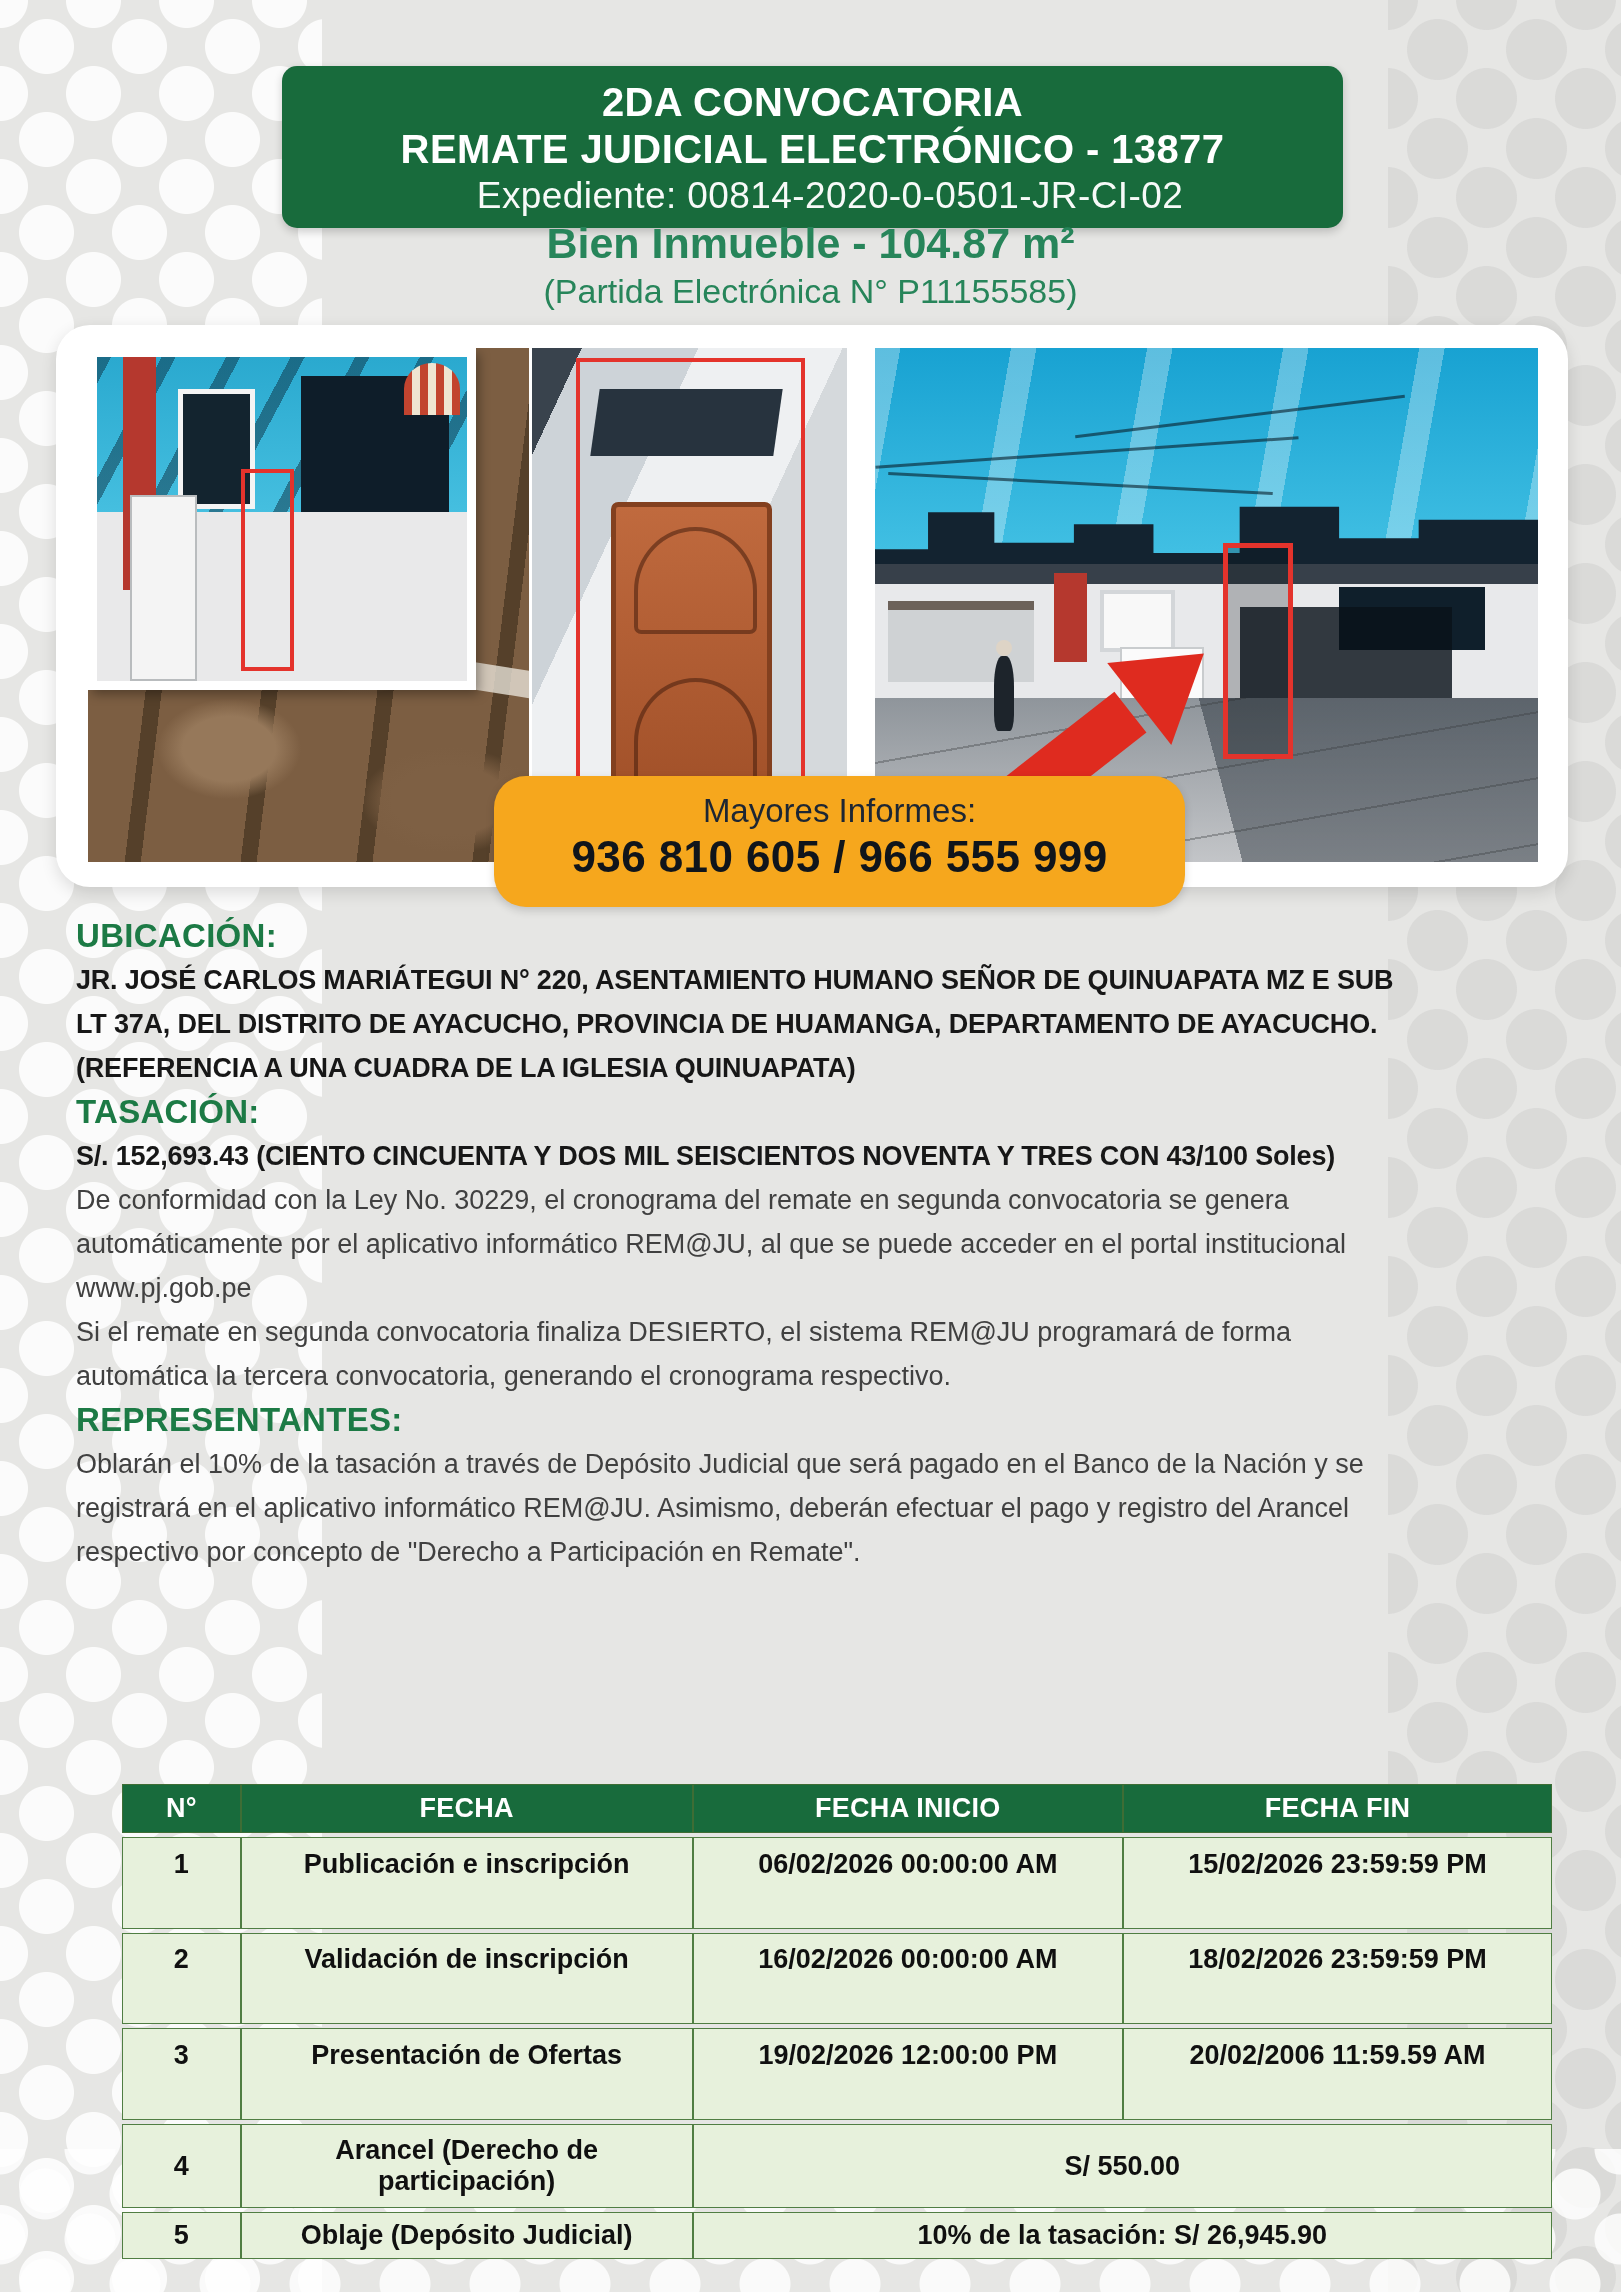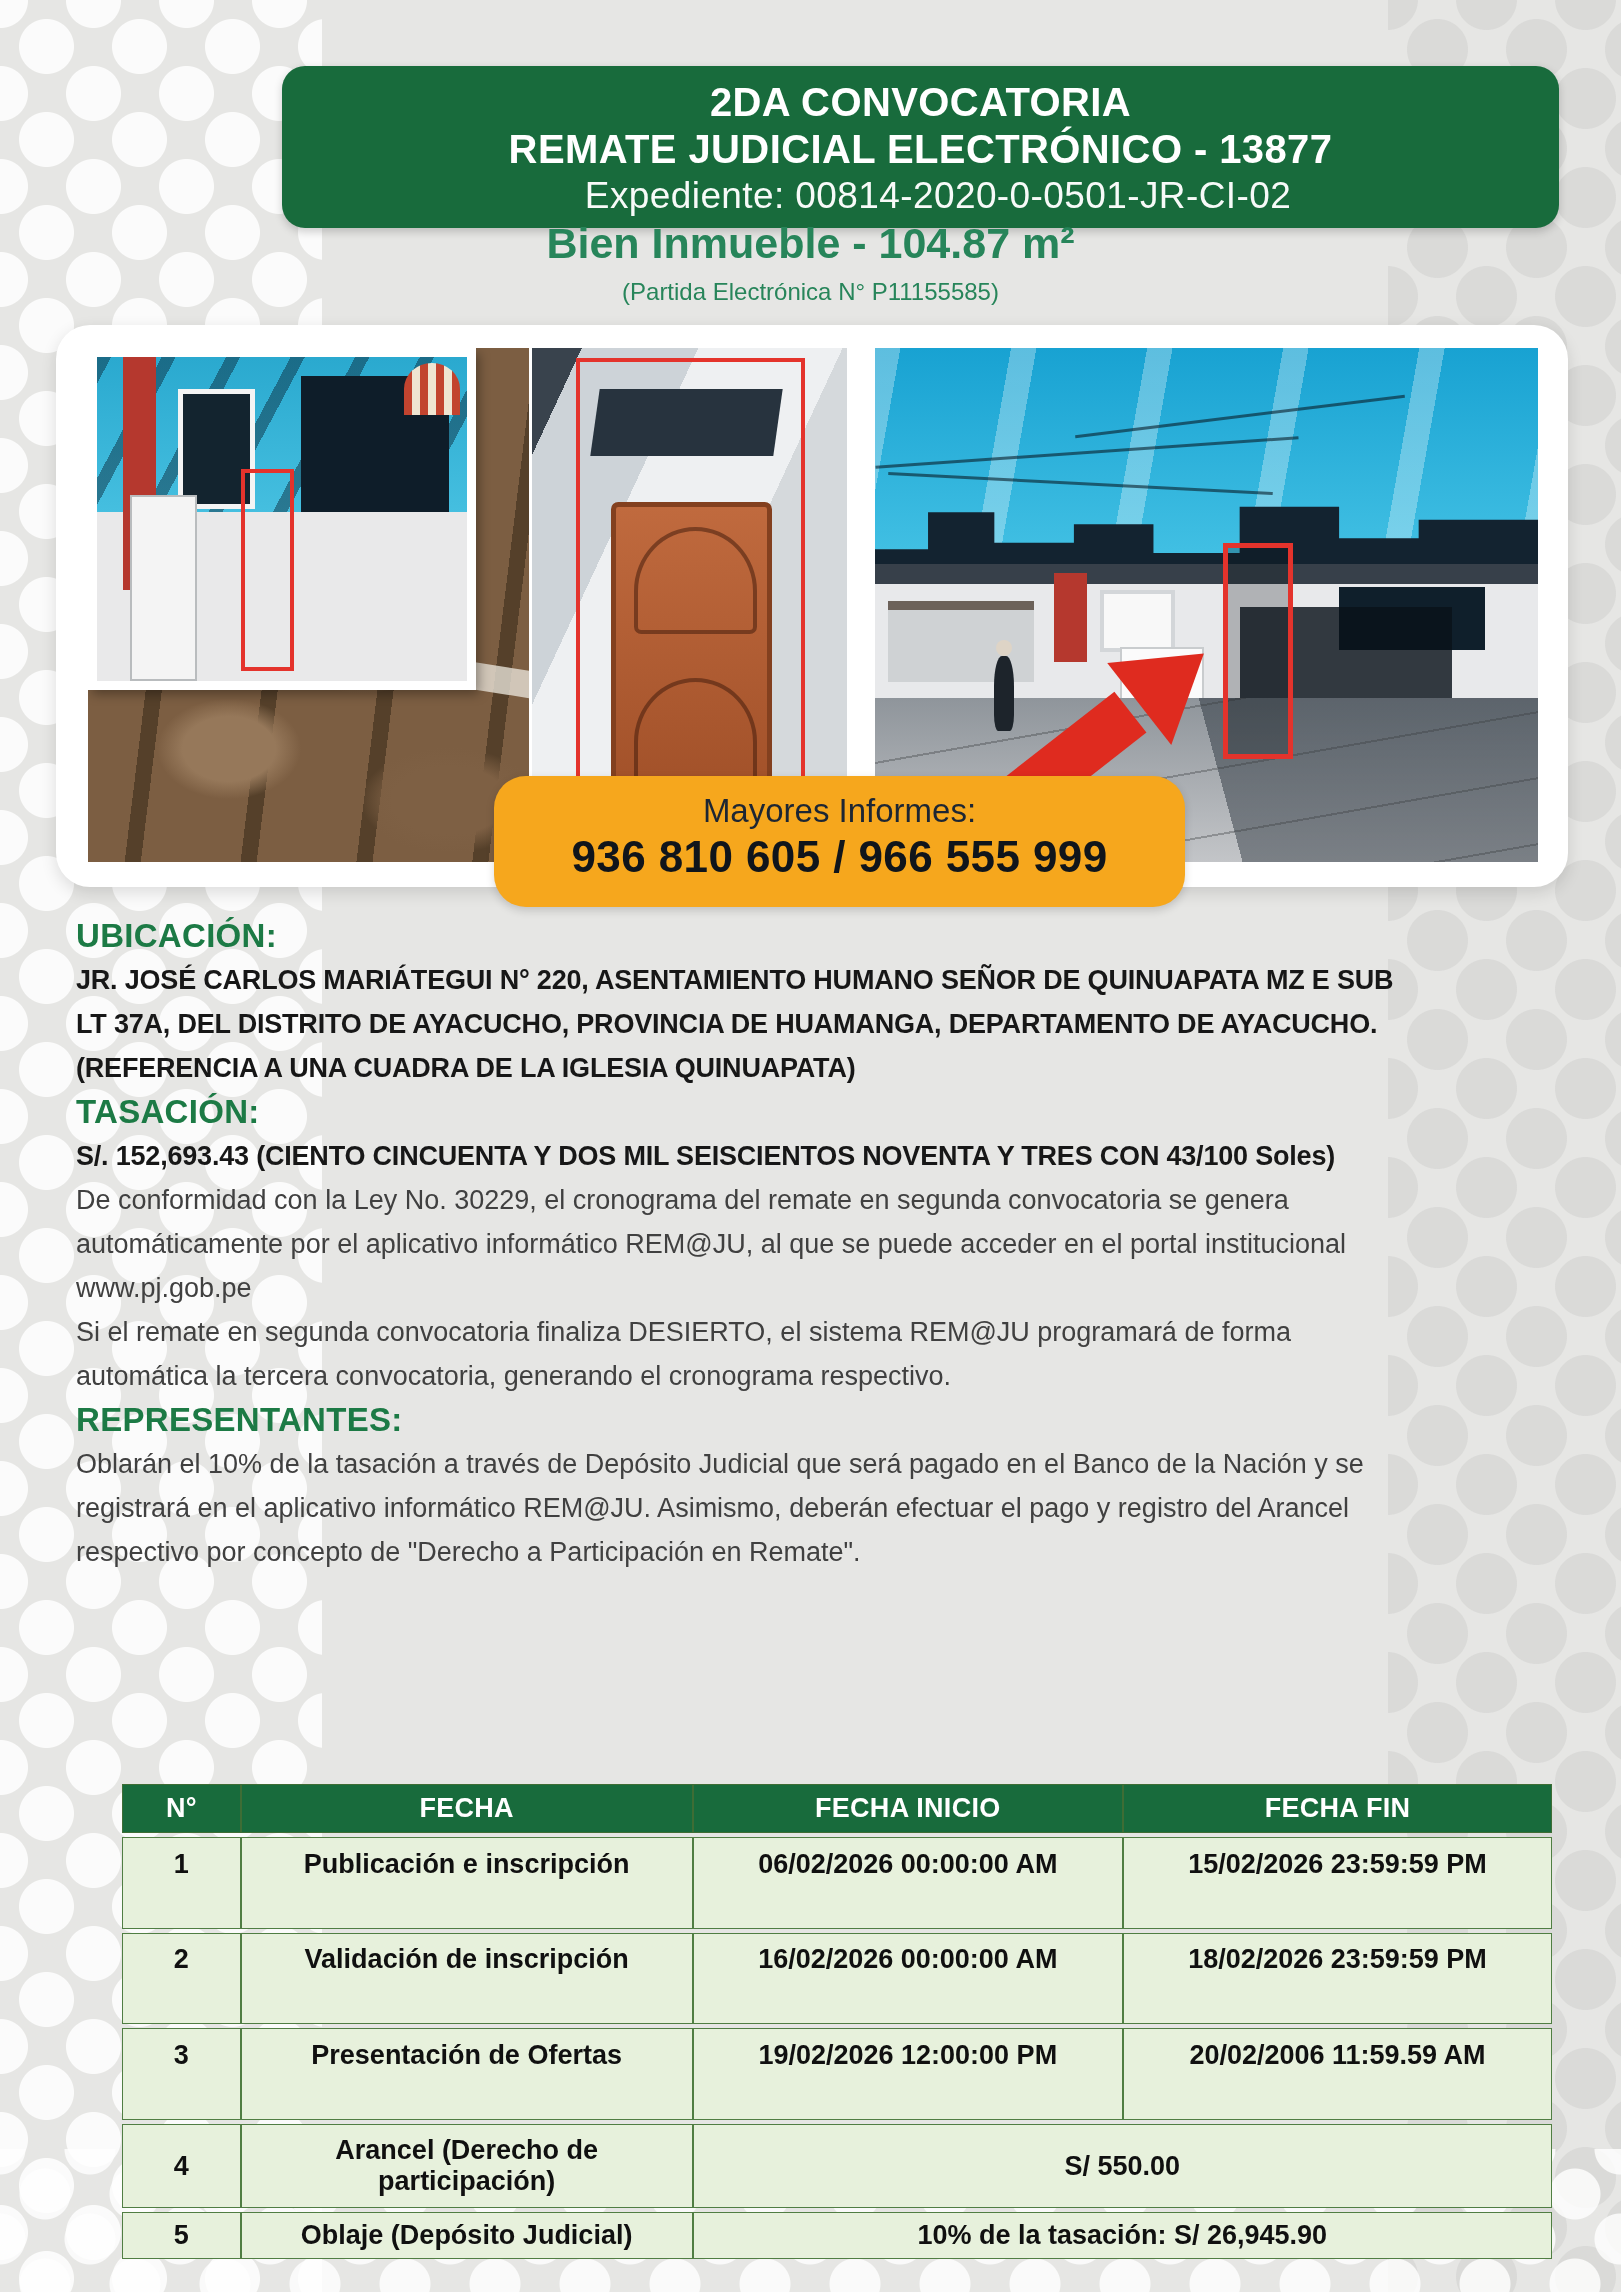--- a/index.html
+++ b/index.html
@@ -29,31 +29,31 @@
     left:0;right:0;top:2149px;bottom:0;width:auto;
     background-image:
       radial-gradient(circle at 50% 50%, rgba(255,255,255,.8) 0 25px, rgba(0,0,0,0) 26px),
       radial-gradient(circle at 50% 50%, rgba(255,255,255,.8) 0 25px, rgba(0,0,0,0) 26px);
     background-size:90px 90px,90px 90px;
     background-position:0 0,45px 45px;
   }
 
   
   .banner{
-    position:absolute;left:282px;top:66px;width:1277px;
-    background:#186b3c;border-radius:23px;color:#fff;text-align:center;
+    position:absolute;left:282px;top:66px;width:1061px;
+    background:#186b3c;border-radius:15px;color:#fff;text-align:center;
     padding:12.5px 0 10.7px;box-shadow:0 3.6px 9px rgba(0,0,0,.18);
   }
   .banner .l1,.banner .l2{font-size:40px;font-weight:700;line-height:47px;letter-spacing:0.4px;}
   .banner .l3{font-size:37px;font-weight:400;line-height:45px;letter-spacing:0.4px;opacity:.97;padding-left:35px;}
 
   
   .subtitle{position:absolute;left:0;top:217px;width:100%;text-align:center;color:#27855a;}
   .subtitle .s1{font-size:43px;font-weight:700;line-height:52px;}
-  .subtitle .s2{font-size:24px;font-weight:400;line-height:45px;}
+  .subtitle .s2{font-size:34px;font-weight:400;line-height:45px;}
 
   
   .photos{
     position:absolute;left:56px;top:325px;width:1512px;height:562px;
     background:#fff;border-radius:34px;box-shadow:0 5.4px 16px rgba(0,0,0,.12);
   }
   .photo{position:absolute;top:23px;height:514px;overflow:hidden;background:#cfd3d6;}
   .ph1{left:32px;width:441px;}
   .ph2{left:476px;width:315px;}
   .ph3{left:819px;width:663px;}

